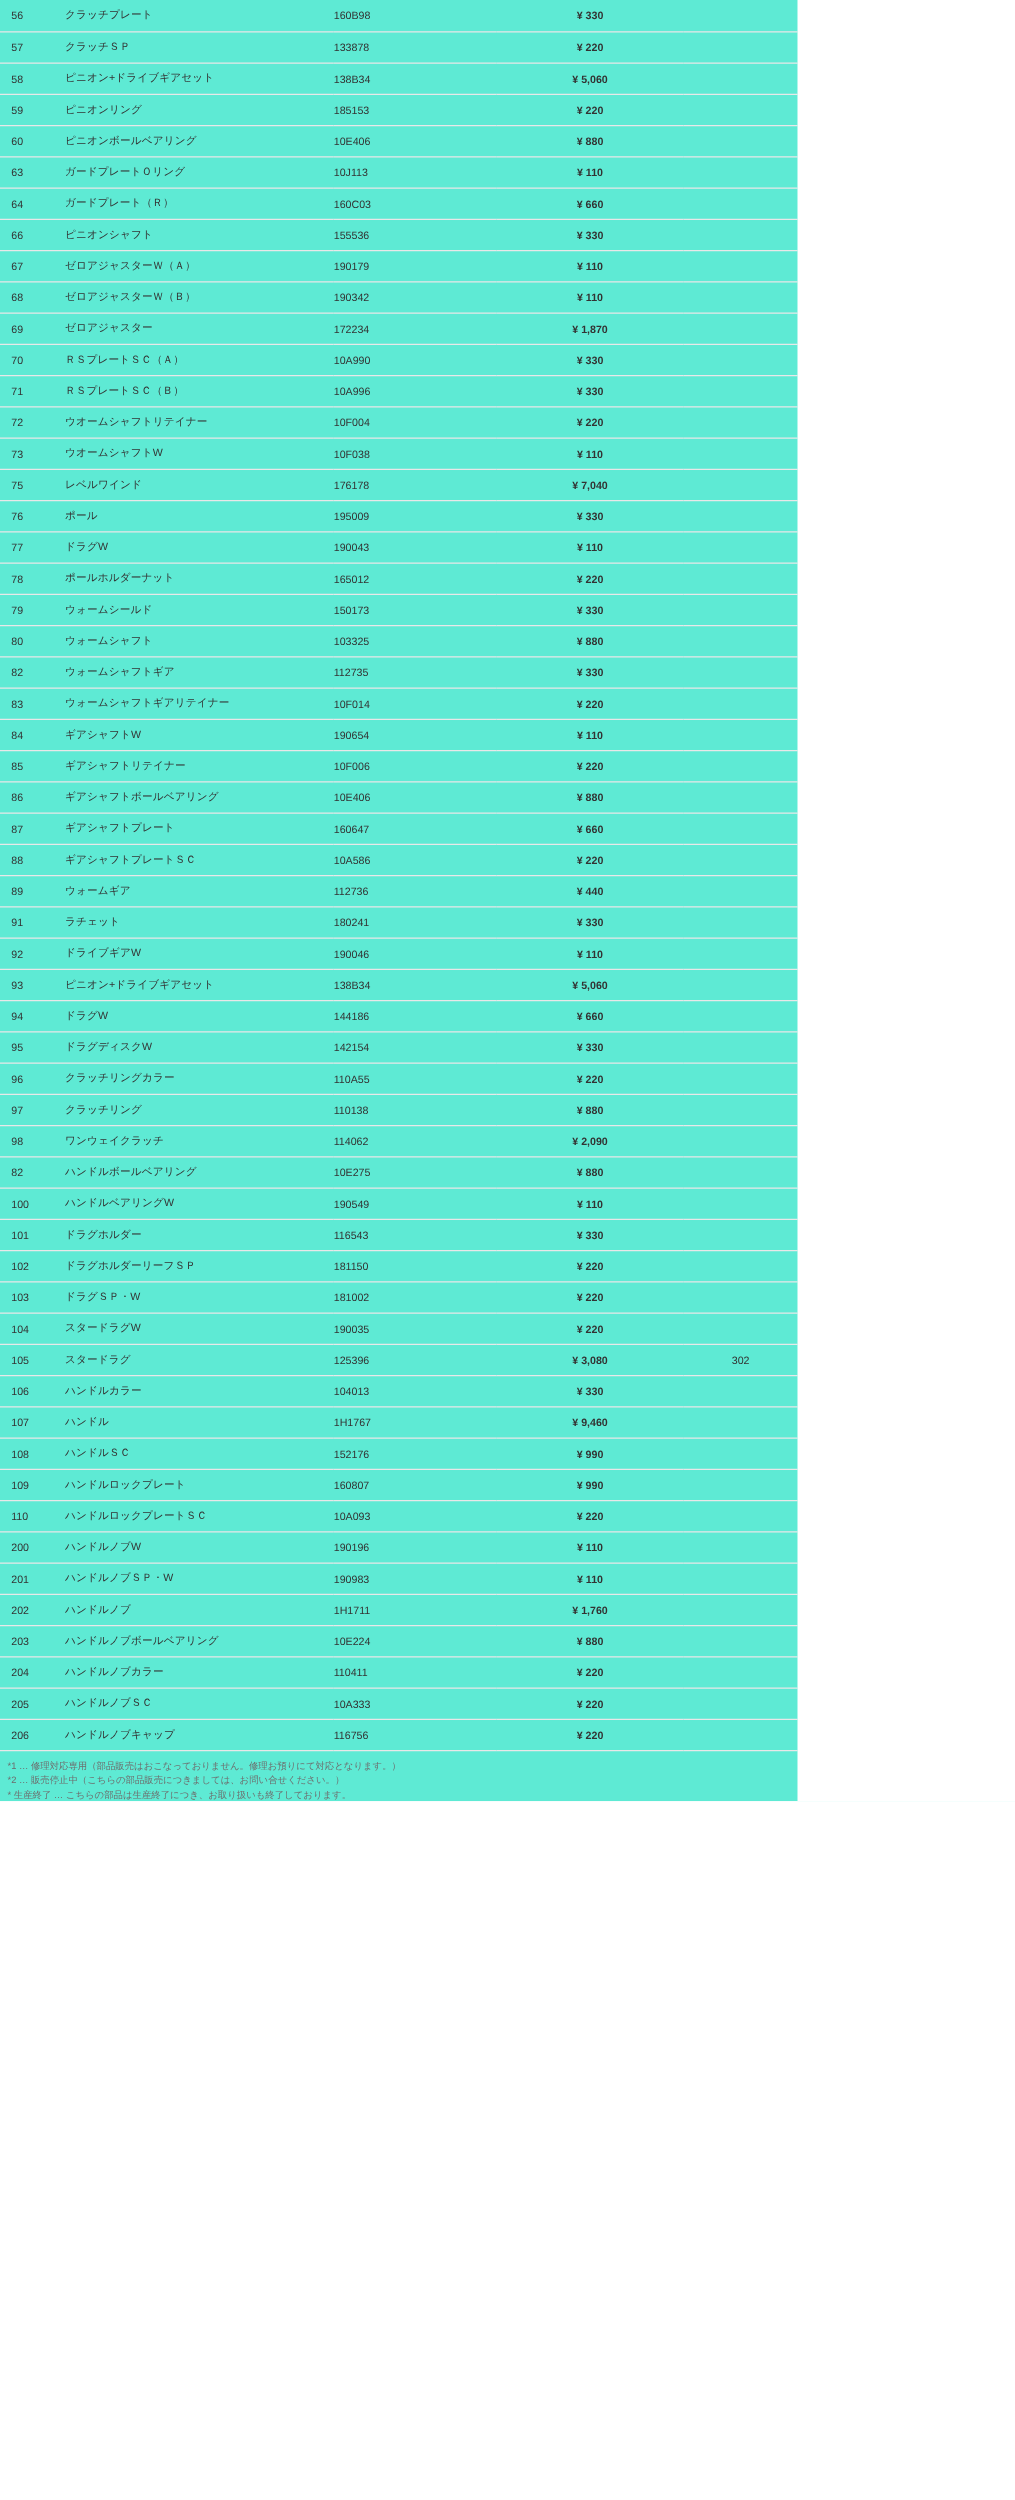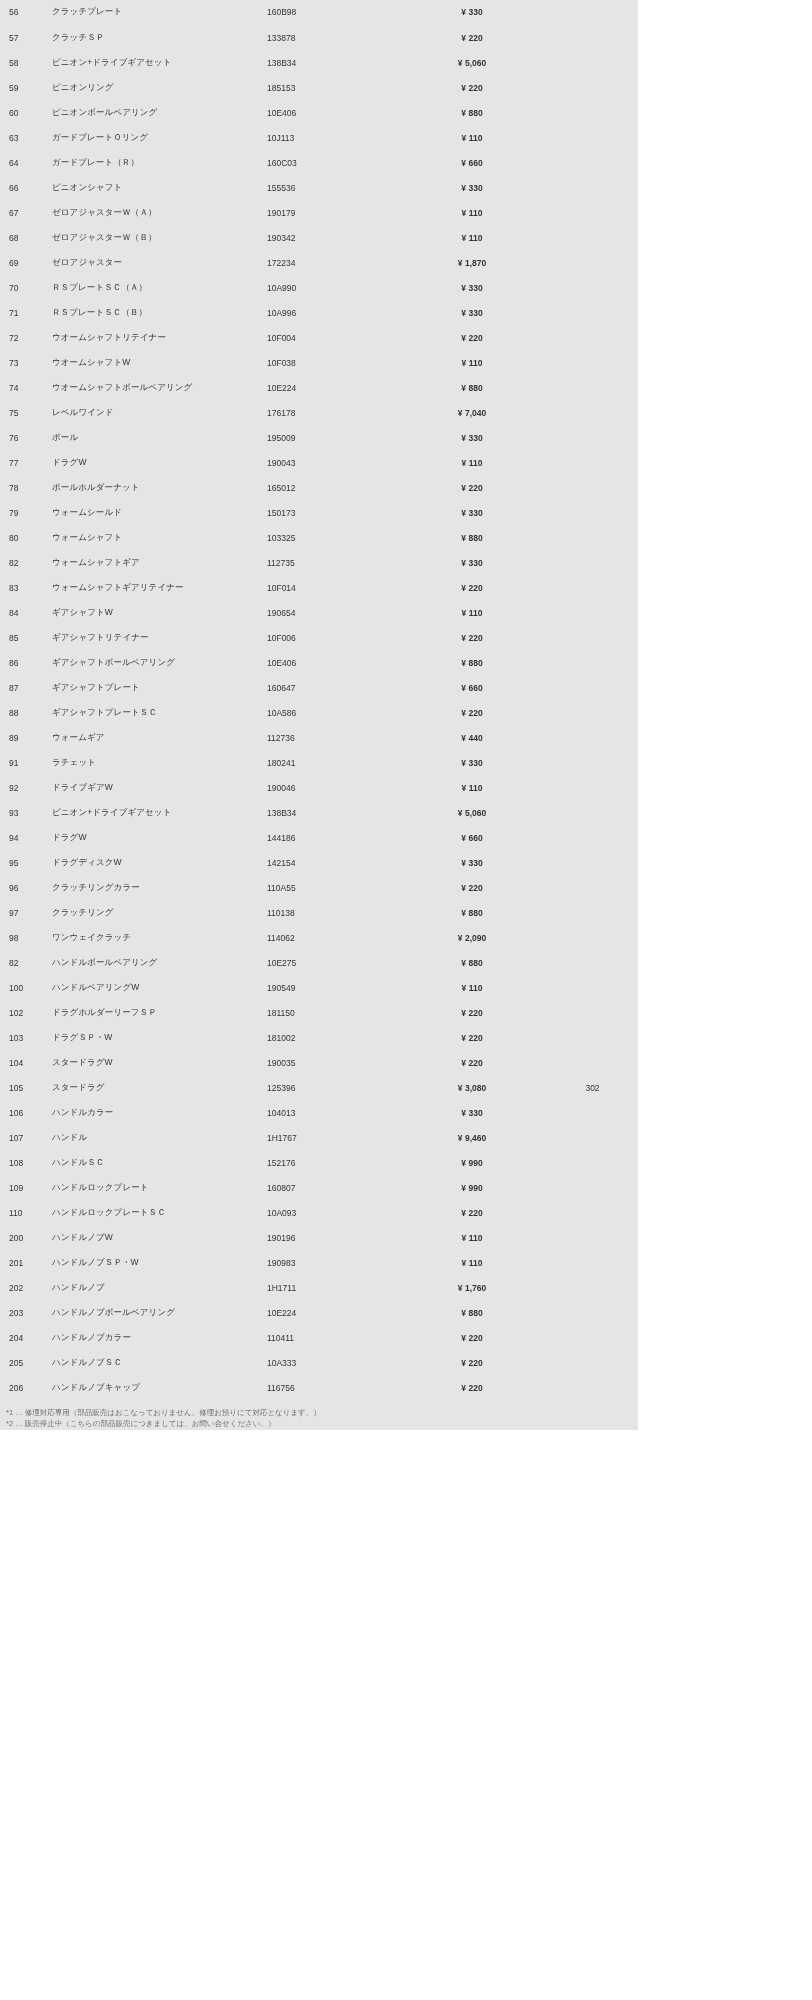--- a/index.html
+++ b/index.html
@@ -8,21 +8,21 @@
     padding: 0;
     background: #ffffff;
     font-family: "Liberation Sans", sans-serif;
   }
   body {
     width: 812px;
   }
   .sheet {
     width: 812px;
     position: relative;
-    background: #e5e5e5;
+    background: #5eead4;
   }
   table.parts {
     border-collapse: collapse;
     width: 638px;
     table-layout: fixed;
   }
   table.parts tr {
     height: 25px;
   }
   table.parts td {
@@ -187,27 +187,20 @@
           <td class="col-note"></td>
         </tr>
         <tr>
           <td class="col-no">73</td>
           <td class="col-name">ウオームシャフトW</td>
           <td class="col-code">10F038</td>
           <td class="col-price">¥ 110</td>
           <td class="col-note"></td>
         </tr>
         <tr>
-          <td class="col-no">74</td>
-          <td class="col-name">ウオームシャフトボールベアリング</td>
-          <td class="col-code">10E224</td>
-          <td class="col-price">¥ 880</td>
-          <td class="col-note"></td>
-        </tr>
-        <tr>
           <td class="col-no">75</td>
           <td class="col-name">レベルワインド</td>
           <td class="col-code">176178</td>
           <td class="col-price">¥ 7,040</td>
           <td class="col-note"></td>
         </tr>
         <tr>
           <td class="col-no">76</td>
           <td class="col-name">ポール</td>
           <td class="col-code">195009</td>
@@ -359,20 +352,27 @@
           <td class="col-name">ハンドルボールベアリング</td>
           <td class="col-code">10E275</td>
           <td class="col-price">¥ 880</td>
           <td class="col-note"></td>
         </tr>
         <tr>
           <td class="col-no">100</td>
           <td class="col-name">ハンドルベアリングW</td>
           <td class="col-code">190549</td>
           <td class="col-price">¥ 110</td>
+          <td class="col-note"></td>
+        </tr>
+        <tr>
+          <td class="col-no">101</td>
+          <td class="col-name">ドラグホルダー</td>
+          <td class="col-code">116543</td>
+          <td class="col-price">¥ 330</td>
           <td class="col-note"></td>
         </tr>
         <tr>
           <td class="col-no">102</td>
           <td class="col-name">ドラグホルダーリーフＳＰ</td>
           <td class="col-code">181150</td>
           <td class="col-price">¥ 220</td>
           <td class="col-note"></td>
         </tr>
         <tr>
@@ -479,16 +479,17 @@
           <td class="col-code">116756</td>
           <td class="col-price">¥ 220</td>
           <td class="col-note"></td>
         </tr>
       </tbody>
   </table>
 
   <div class="footnotes">
     <div>*1 … 修理対応専用（部品販売はおこなっておりません。修理お預りにて対応となります。）</div>
     <div>*2 … 販売停止中（こちらの部品販売につきましては、お問い合せください。）</div>
+    <div>* 生産終了 … こちらの部品は生産終了につき、お取り扱いも終了しております。</div>
   </div>
 
   <div class="right-gutter"></div>
 </div>
 
 </body></html>

